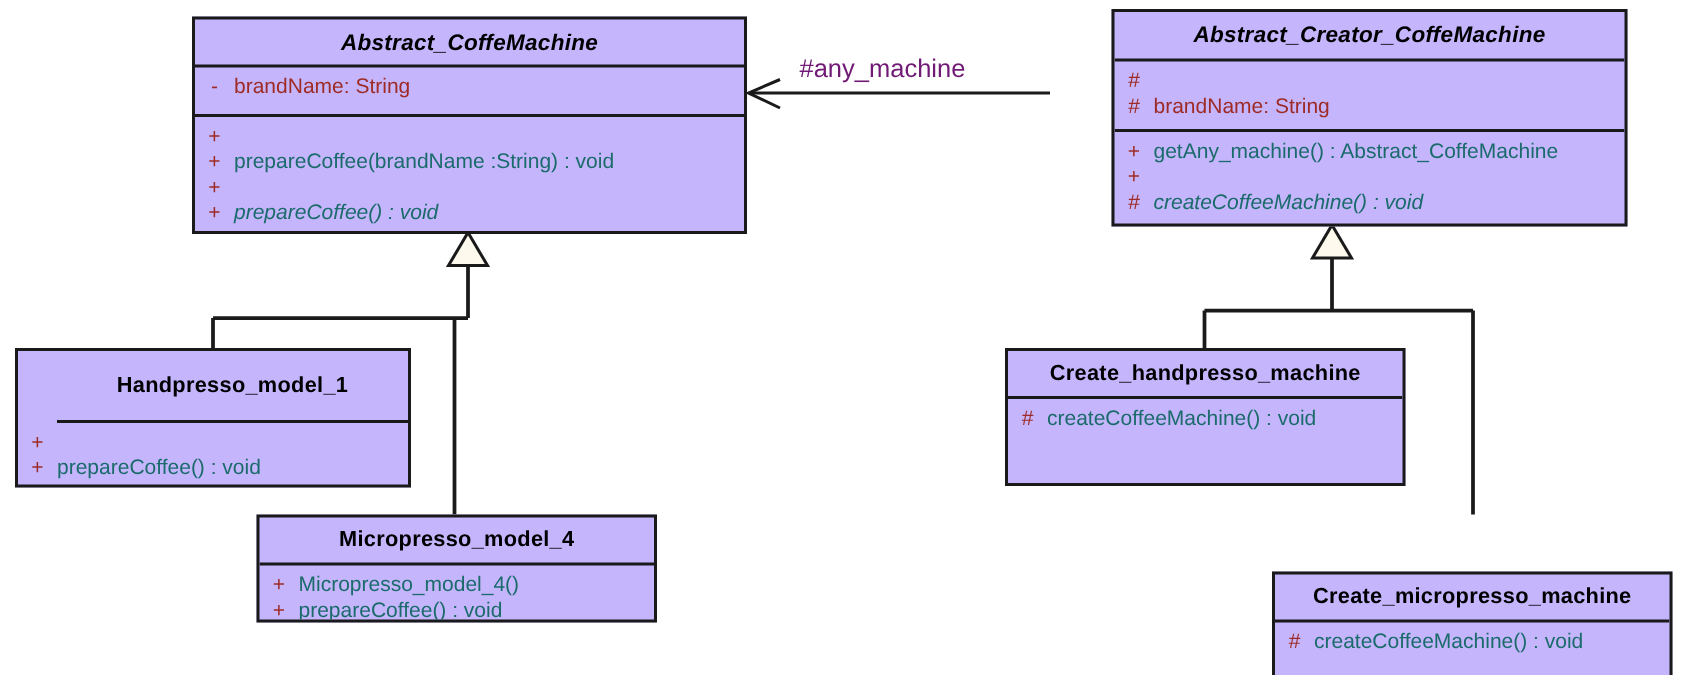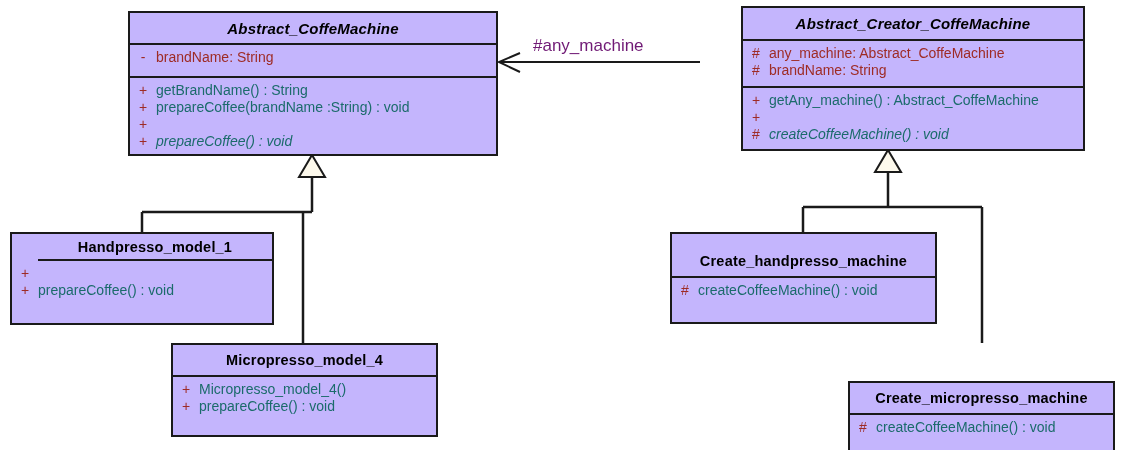--- a/index.html
+++ b/index.html
@@ -115,42 +115,40 @@
     <div class="uml-header italic" style="height:32px;">Abstract_CoffeMachine</div>
     <div class="uml-section bordered" style="height:33px;">
       <div class="uml-row attr-row">
         <span class="uml-vis">-</span>
         <span class="uml-text">brandName:  String</span>
       </div>
     </div>
     <div class="uml-section">
       <div class="uml-row meth-row">
         <span class="uml-vis">+</span>
-        <span class="uml-text">getBrandName() : String</span>
       </div>
       <div class="uml-row meth-row">
         <span class="uml-vis">+</span>
         <span class="uml-text">prepareCoffee(brandName :String) : void</span>
       </div>
       <div class="uml-row meth-row">
         <span class="uml-vis">+</span>
       </div>
       <div class="uml-row meth-row">
         <span class="uml-vis">+</span>
         <span class="uml-text italic">prepareCoffee() : void</span>
       </div>
     </div>
   </div>
 
   <div class="uml-class" style="left:700px; top:6px; width:344px; height:145px;margin-left:41px;">
     <div class="uml-header italic" style="height:33px;">Abstract_Creator_CoffeMachine</div>
     <div class="uml-section bordered" style="height:47px;">
       <div class="uml-row attr-row">
         <span class="uml-vis">#</span>
-        <span class="uml-text">any_machine:  Abstract_CoffeMachine</span>
       </div>
       <div class="uml-row attr-row">
         <span class="uml-vis">#</span>
         <span class="uml-text">brandName:  String</span>
       </div>
     </div>
     <div class="uml-section">
       <div class="uml-row meth-row">
         <span class="uml-vis">+</span>
         <span class="uml-text">getAny_machine() : Abstract_CoffeMachine</span>
@@ -159,48 +157,48 @@
         <span class="uml-vis">+</span>
       </div>
       <div class="uml-row meth-row">
         <span class="uml-vis">#</span>
         <span class="uml-text italic">createCoffeeMachine() : void</span>
       </div>
     </div>
   </div>
 
   <div class="uml-class" style="left:10px; top:232px; width:264px; height:93px;">
-    <div class="uml-header" style="height:27px;margin-left:26px;">Handpresso_model_1</div>
+    <div class="uml-header" style="height:48px;margin-left:26px;">Handpresso_model_1</div>
     <div class="uml-section">
       <div class="uml-row meth-row">
         <span class="uml-vis">+</span>
       </div>
       <div class="uml-row meth-row">
         <span class="uml-vis">+</span>
         <span class="uml-text">prepareCoffee() : void</span>
       </div>
     </div>
   </div>
 
-  <div class="uml-class" style="left:171px; top:343px; width:267px; height:94px;">
+  <div class="uml-class" style="left:171px; top:343px; width:267px; height:72px;">
     <div class="uml-header" style="height:32px;">Micropresso_model_4</div>
     <div class="uml-section">
       <div class="uml-row meth-row">
         <span class="uml-vis">+</span>
         <span class="uml-text">Micropresso_model_4()</span>
       </div>
       <div class="uml-row meth-row">
         <span class="uml-vis">+</span>
         <span class="uml-text">prepareCoffee() : void</span>
       </div>
     </div>
   </div>
 
   <div class="uml-class" style="left:670px; top:232px; width:267px; height:92px;">
-    <div class="uml-header" style="height:32px;margin-top:12px;">Create_handpresso_machine</div>
+    <div class="uml-header" style="height:32px;">Create_handpresso_machine</div>
     <div class="uml-section">
       <div class="uml-row meth-row">
         <span class="uml-vis">#</span>
         <span class="uml-text">createCoffeeMachine() : void</span>
       </div>
     </div>
   </div>
 
   <div class="uml-class" style="left:848px; top:343px; width:267px; height:94px;margin-top:38px;">
     <div class="uml-header" style="height:32px;">Create_micropresso_machine</div>

